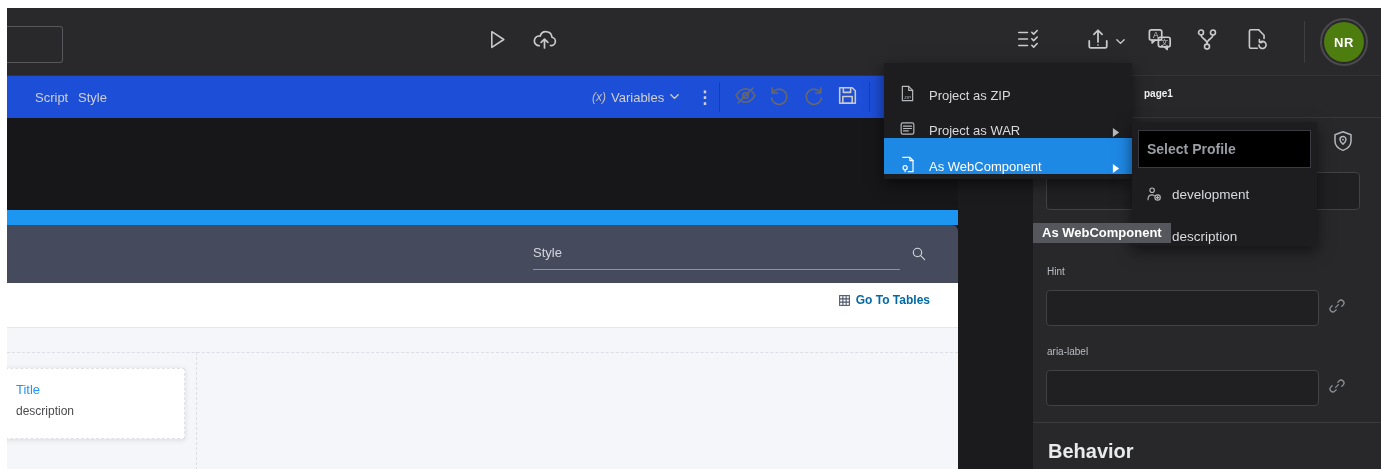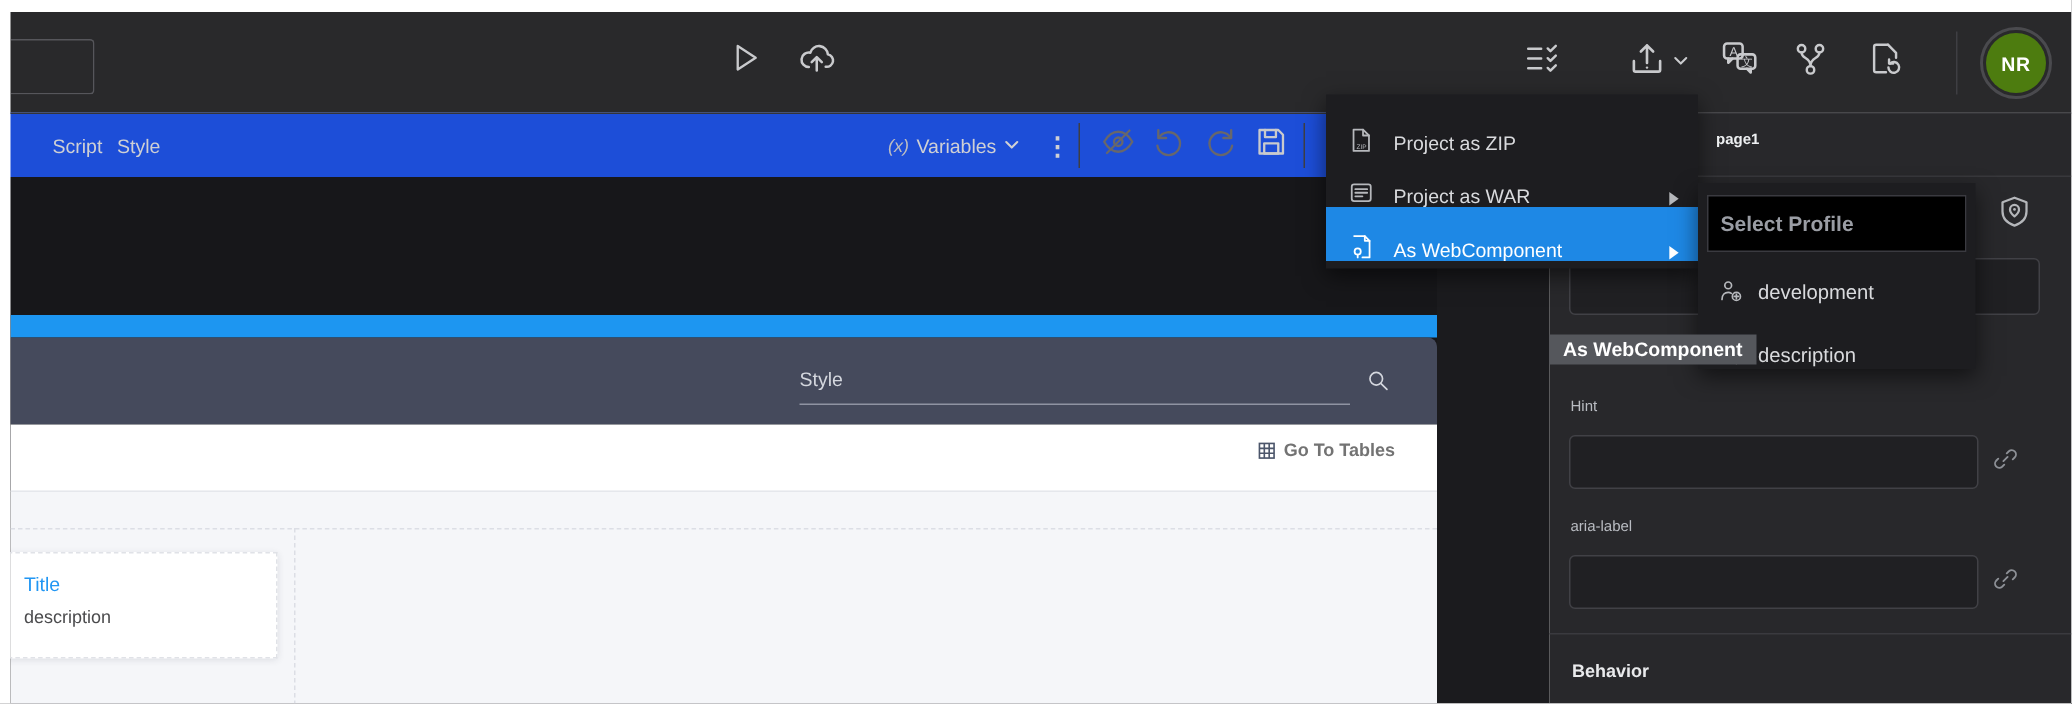--- a/index.html
+++ b/index.html
@@ -26,37 +26,37 @@
   .panel-title { position:absolute; left:186px; top:12px; color:#eef0f2; font-size:10px; font-weight:bold; }
 
   
   .canvas { position:absolute; left:7px; top:118px; width:951px; height:351px; background:#17171a; overflow:hidden; }
   .blue-bar { position:absolute; left:0; top:92px; width:100%; height:15px; background:#1d96f1; }
   .page-header { position:absolute; left:0; top:107px; width:100%; height:58px; background:#454a5c; border-radius:0 6px 0 0; }
   .search-label { position:absolute; left:526px; top:20px; color:#d4d7de; font-size:13px; }
   .search-underline { position:absolute; left:526px; bottom:13px; width:367px; height:1px; background:#8f93a2; }
   .search-ic { position:absolute; left:903px; top:20px; color:#d4d7de; }
   .page-body { position:absolute; left:0; top:165px; width:100%; height:186px; background:#fff; }
-  .go-tables { position:absolute; right:28px; top:10px; display:flex; align-items:center; gap:5px; color:#737373; font-size:12px; font-weight:bold; }
+  .go-tables { position:absolute; right:28px; top:10px; display:flex; align-items:center; gap:5px; color:#0369a1; font-size:12px; font-weight:bold; }
   .gray-panel { position:absolute; left:0; top:44px; right:0; height:169px; background:#f5f6f9; border-top:1px solid #e5e7ec; border-bottom:1px solid #e5e7ec; }
   .dash-h { position:absolute; left:0; right:0; top:24px; border-top:1px dashed #dcdee5; }
   .dash-v { position:absolute; left:189px; top:24px; bottom:0; border-left:1px dashed #dcdee5; }
   .card { position:absolute; left:-22px; top:40px; width:200px; height:71px; background:#fff; border:1px dashed #e0e2e7; box-shadow:0 1px 5px rgba(40,50,70,.14); padding:13px 0 0 30px; }
   .card-title { color:#2196f3; font-size:13px; }
   .card-desc { color:#4b4b4d; font-size:12px; margin-top:7px; }
 
   
   .right-strip { position:absolute; left:958px; top:118px; width:75px; height:351px; background:#1b1b1e; }
   .right-panel { position:absolute; left:1033px; top:118px; width:348px; height:351px; background:#28282b; }
   .shield-btn { position:absolute; left:294px; top:9px; width:32px; height:32px; display:flex; align-items:center; justify-content:center; color:#b4b6ba; }
   .prop-input { position:absolute; height:38px; background:#202023; border:1px solid #414146; border-radius:4px; color:#d9dadd; font-size:13px; padding:0 8px; outline:none; }
   .fld-label { position:absolute; color:#b9bcc2; font-size:10px; }
   .link-btn { position:absolute; width:22px; height:22px; color:#8d9096; display:flex; align-items:center; justify-content:center; }
   .panel-div { position:absolute; left:0; right:0; top:304px; height:1px; background:#3a3a3f; }
-  .behavior { position:absolute; left:15px; top:322px; color:#e9eaec; font-size:12px; font-weight:bold; }
+  .behavior { position:absolute; left:15px; top:322px; color:#e9eaec; font-size:20px; font-weight:bold; }
 
   
   .menu { position:absolute; left:884px; top:63px; width:248px; background:#1d1d20; box-shadow:0 5px 14px rgba(0,0,0,.55); padding:5px 0; z-index:50; }
   .menu-item { height:35px; display:flex; align-items:flex-end; padding:0 12px 0 14px; gap:12px; color:#d9dadd; font-size:13px; }
   .menu-item .mi-ic { color:#b6b8bc; display:flex; }
   .menu-item.active { background:#1e88e5; color:#fff; height:36px; }
   .menu-item.active .mi-ic { color:#fff; }
   .mi-arrow { margin-left:auto; display:flex; color:#b6b8bc; }
   .menu-item.active .mi-arrow { color:#fff; }
 

